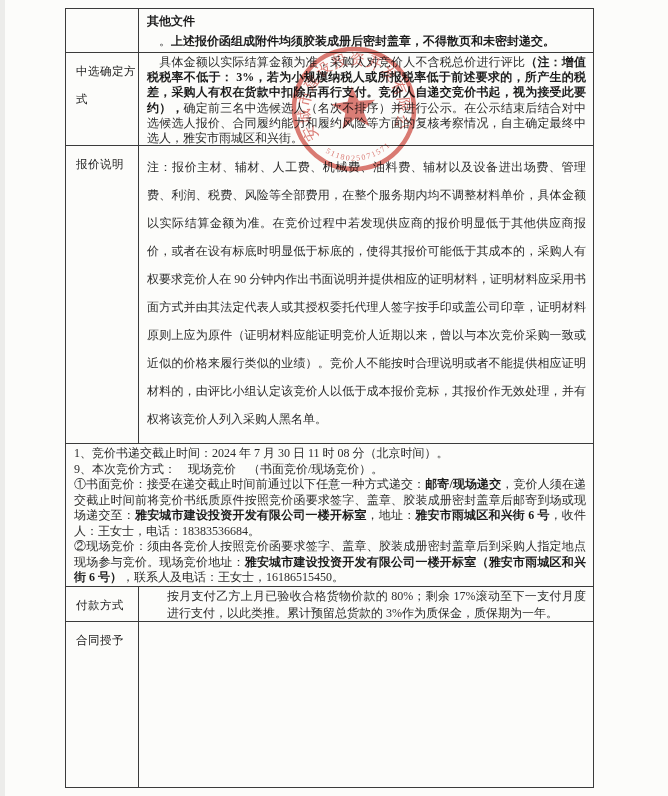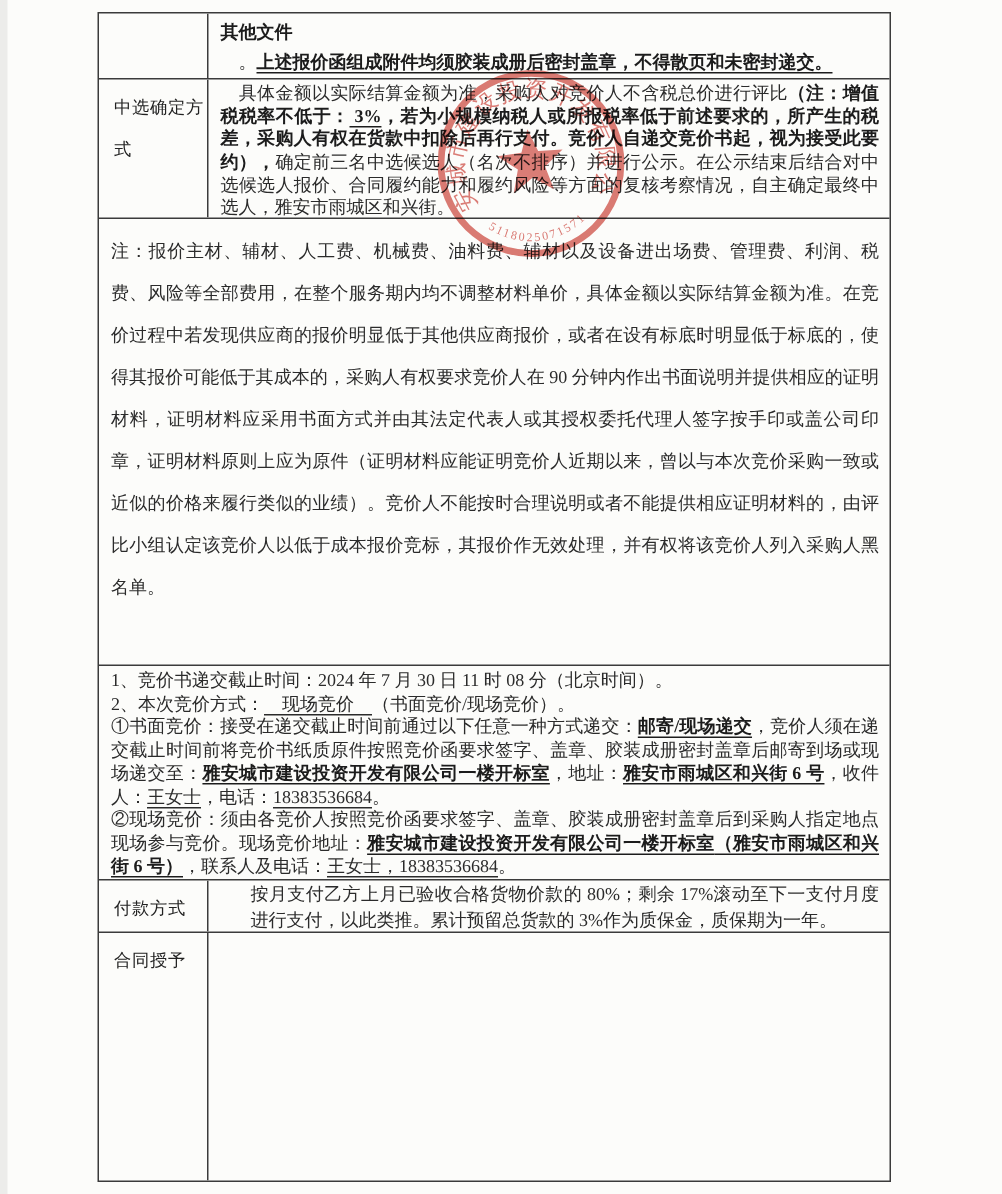--- a/index.html
+++ b/index.html
@@ -19,30 +19,31 @@
   }
   .row{display:flex;box-sizing:border-box;border-bottom:1.2px solid #3b3b3b;overflow:hidden;}
   .row:last-child{border-bottom:none;}
   .label{
     flex:0 0 73px;width:73px;box-sizing:border-box;
     border-right:1.2px solid #3b3b3b;
     padding:5px 2px 0 10px;
     font-size:11.5px;line-height:28px;
     white-space:pre-line;letter-spacing:0.5px;
     color:#222;
+    font-family:Liberation Mono, monospace;
   }
   .content{
     flex:1;box-sizing:border-box;
     padding:2px 7px 0 8px;
     font-size:12px;text-align:justify;
     overflow:hidden;
   }
   .para{margin:0;}
   .b{font-weight:bold;color:#1c1c1c;}
-  .u{text-decoration:underline;text-underline-offset:2.5px;text-decoration-thickness:1px;}
+  .u{text-underline-offset:2.5px;text-decoration-thickness:1px;}
   .seal{
     position:absolute;left:281px;top:36px;width:146px;height:146px;
     mix-blend-mode:multiply;opacity:0.82;
     transform:rotate(-6deg);
     pointer-events:none;
   }
 </style>
 </head>
 <body>
 
@@ -59,30 +60,31 @@
         </div>
       </div>
       <div class="row" style="height: 93px;">
         <div class="label">中选确定方
 式</div>
         <div class="content" style="line-height: 15.2px; padding-top: 2px;">
           <div class="para"><span>　具体金额以实际结算金额为准，采购人对竞价人不含税总价进行评比</span><span class="b">（注：增值税税率不低于：</span><span class="b u"> 3%</span><span class="b">，若为小规模纳税人或所报税率低于前述要求的，所产生的税差，采购人有权在货款中扣除后再行支付。竞价人自递交竞价书起，视为接受此要约），</span><span>确定前三名中选候选人（名次不排序）并进行公示。在公示结束后结合对中选候选人报价、合同履约能力和履约风险等方面的复核考察情况，自主确定最终中选人，雅安市雨城区和兴街。</span></div>
         </div>
       </div>
       <div class="row" style="height: 298px;">
+        <div class="label">报价说明</div>
         <div class="content" style="line-height: 28px; padding-top: 7px;">
           <div class="para"><span>注：报价主材、辅材、人工费、机械费、油料费、辅材以及设备进出场费、管理费、利润、税费、风险等全部费用，在整个服务期内均不调整材料单价，具体金额以实际结算金额为准。在竞价过程中若发现供应商的报价明显低于其他供应商报价，或者在设有标底时明显低于标底的，使得其报价可能低于其成本的，采购人有权要求竞价人在 90 分钟内作出书面说明并提供相应的证明材料，证明材料应采用书面方式并由其法定代表人或其授权委托代理人签字按手印或盖公司印章，证明材料原则上应为原件（证明材料应能证明竞价人近期以来，曾以与本次竞价采购一致或近似的价格来履行类似的业绩）。竞价人不能按时合理说明或者不能提供相应证明材料的，由评比小组认定该竞价人以低于成本报价竞标，其报价作无效处理，并有权将该竞价人列入采购人黑名单。</span></div>
         </div>
       </div>
       <div class="row" style="height: 143px;">
         <div class="content" style="line-height: 15.5px; padding-top: 2px;">
           <div class="para"><span>1、竞价书递交截止时间：2024 年 7 月 30 日 11 时 08 分（北京时间）。</span></div>
-          <div class="para"><span>2、本次竞价方式：</span><span class="u">　现场竞价　</span><span>（书面竞价/现场竞价）。</span></div>
+          <div class="para"><span>9、本次竞价方式：</span><span class="u">　现场竞价　</span><span>（书面竞价/现场竞价）。</span></div>
           <div class="para"><span>①书面竞价：接受在递交截止时间前通过以下任意一种方式递交：</span><span class="b u">邮寄/现场递交</span><span>，竞价人须在递交截止时间前将竞价书纸质原件按照竞价函要求签字、盖章、胶装成册密封盖章后邮寄到场或现场递交至：</span><span class="b u">雅安城市建设投资开发有限公司一楼开标室</span><span>，地址：</span><span class="b u">雅安市雨城区和兴街 6 号</span><span>，收件人：</span><span class="u">王女士</span><span>，电话：</span><span class="u">18383536684</span><span>。</span></div>
-          <div class="para"><span>②现场竞价：须由各竞价人按照竞价函要求签字、盖章、胶装成册密封盖章后到采购人指定地点现场参与竞价。现场竞价地址：</span><span class="b u">雅安城市建设投资开发有限公司一楼开标室</span><span class="b u">（雅安市雨城区和兴街 6 号）</span><span>，联系人及电话：</span><span class="u">王女士，18383536684</span><span>。</span></div>
+          <div class="para"><span>②现场竞价：须由各竞价人按照竞价函要求签字、盖章、胶装成册密封盖章后到采购人指定地点现场参与竞价。现场竞价地址：</span><span class="b u">雅安城市建设投资开发有限公司一楼开标室</span><span class="b u">（雅安市雨城区和兴街 6 号）</span><span>，联系人及电话：</span><span class="u">王女士，16186515450</span><span>。</span></div>
         </div>
       </div>
       <div class="row" style="height: 35px; justify-content: space-between;">
         <div class="label">付款方式</div>
         <div class="content" style="line-height: 16.5px; padding-top: 1px; margin-left: 20px;">
           <div class="para"><span>按月支付乙方上月已验收合格货物价款的 80%；剩余 17%滚动至下一支付月度进行支付，以此类推。累计预留总货款的 3%作为质保金，质保期为一年。</span></div>
         </div>
       </div>
       <div class="row" style="height: 165px;">
         <div class="label">合同授予</div>

